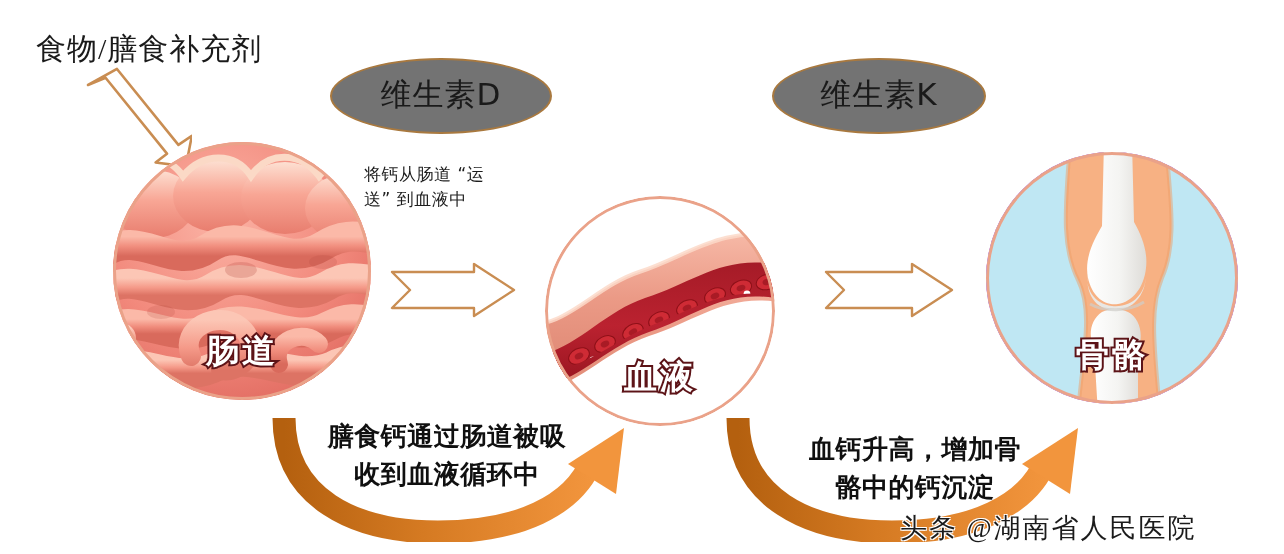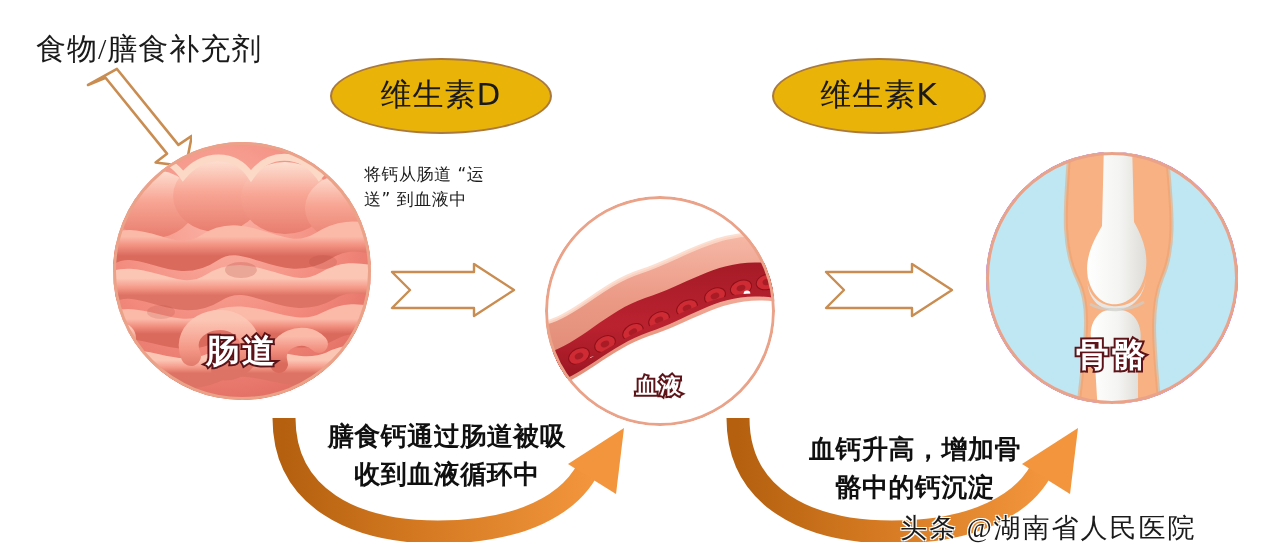--- a/index.html
+++ b/index.html
@@ -22,21 +22,21 @@
     letter-spacing:1px;
     white-space:nowrap;
     font-family:Liberation Serif, serif;
     margin-top:13px;
   }
 
   
   .pill{
     border:2.5px solid #a9793f;
     border-radius:50%;
-    background:#eab308;
+    background:#737373;
     display:flex;align-items:center;justify-content:center;
   }
   .pill span{
     font-size:31px;
     color:#1a1a1a;
     letter-spacing:1px;
     white-space:nowrap;
     transform:translateY(-1px);
   }
   #pill-d{left:330px;top:58px;width:218px;height:72px;}
@@ -277,21 +277,21 @@
             <circle cx="202" cy="98" r="3.4"></circle>
             <circle cx="214" cy="126" r="3.4"></circle>
             <circle cx="188" cy="138" r="3.4"></circle>
             <circle cx="136" cy="160" r="3.4"></circle>
             <circle cx="64" cy="186" r="3.4"></circle>
           </g>
         </g>
       </g>
     </svg>
     <div class="ring"></div>
-    <div class="organ-label" style="bottom:26px;font-size:21px;">血液</div>
+    <div class="organ-label" style="bottom:26px;font-size:33px;">血液</div>
   </div>
 
   <div class="organ" id="organ-bone">
     <svg viewBox="0 0 252 252" style="position:absolute;inset:0;">
       <defs>
         <linearGradient id="boneGrad" x1="0" y1="0" x2="1" y2="0">
           <stop offset="0%" stop-color="#ffffff"></stop>
           <stop offset="55%" stop-color="#f4f4f2"></stop>
           <stop offset="100%" stop-color="#dedcd8"></stop>
         </linearGradient>

